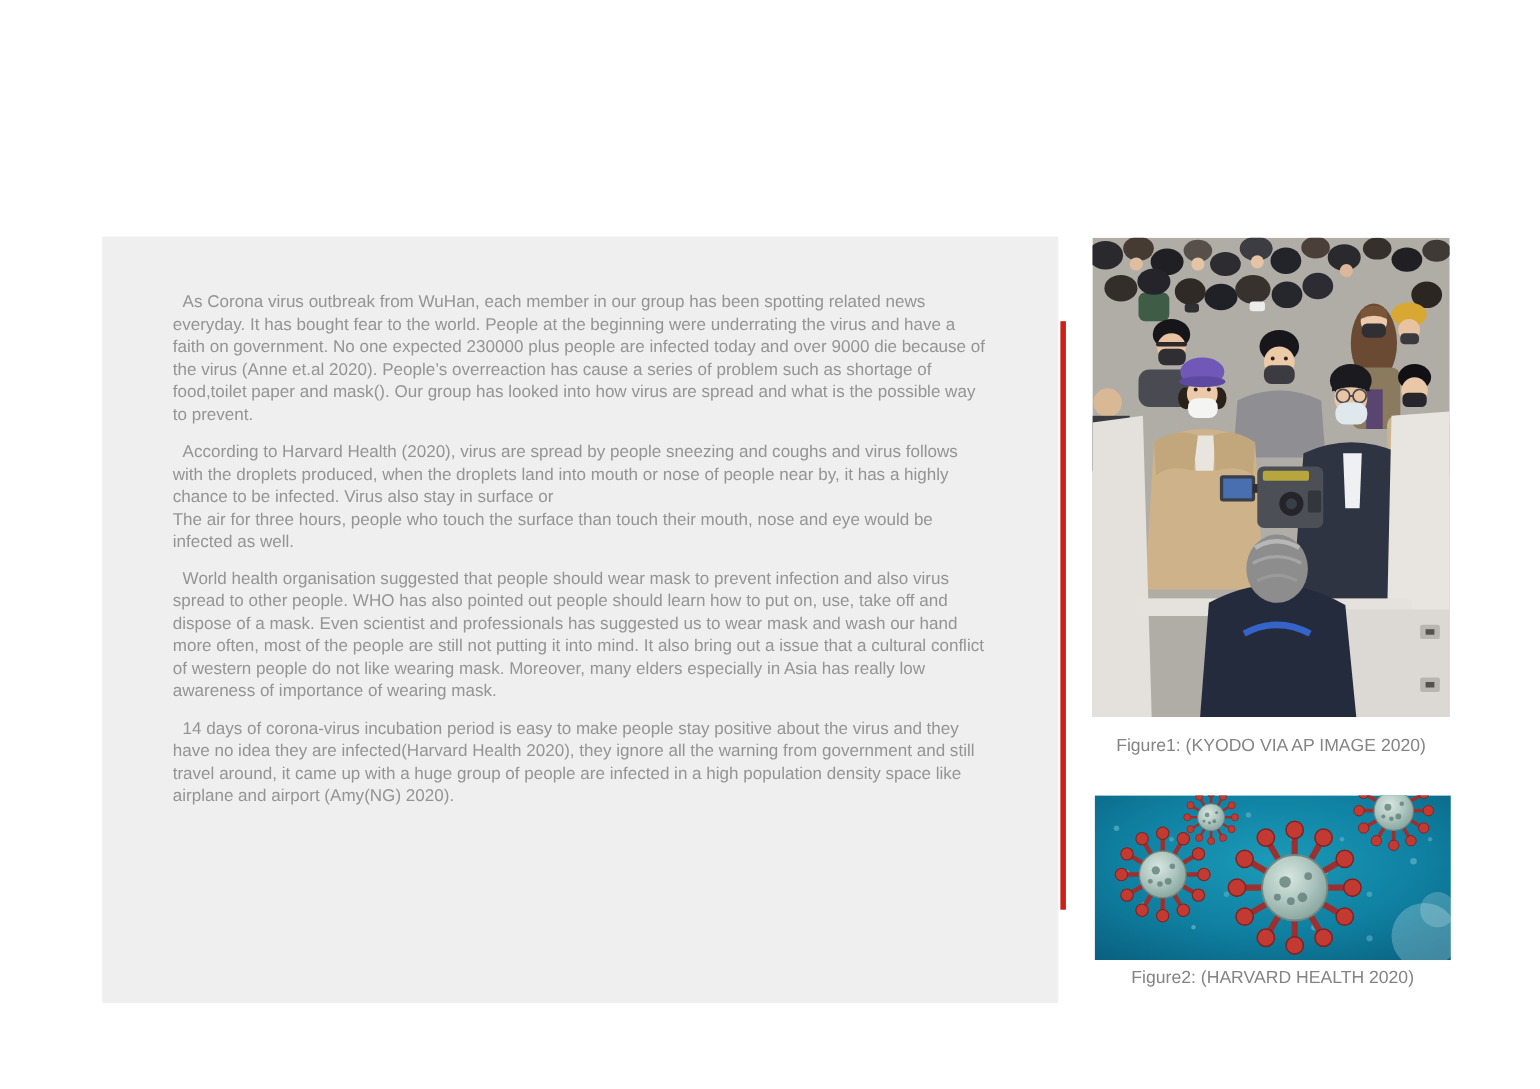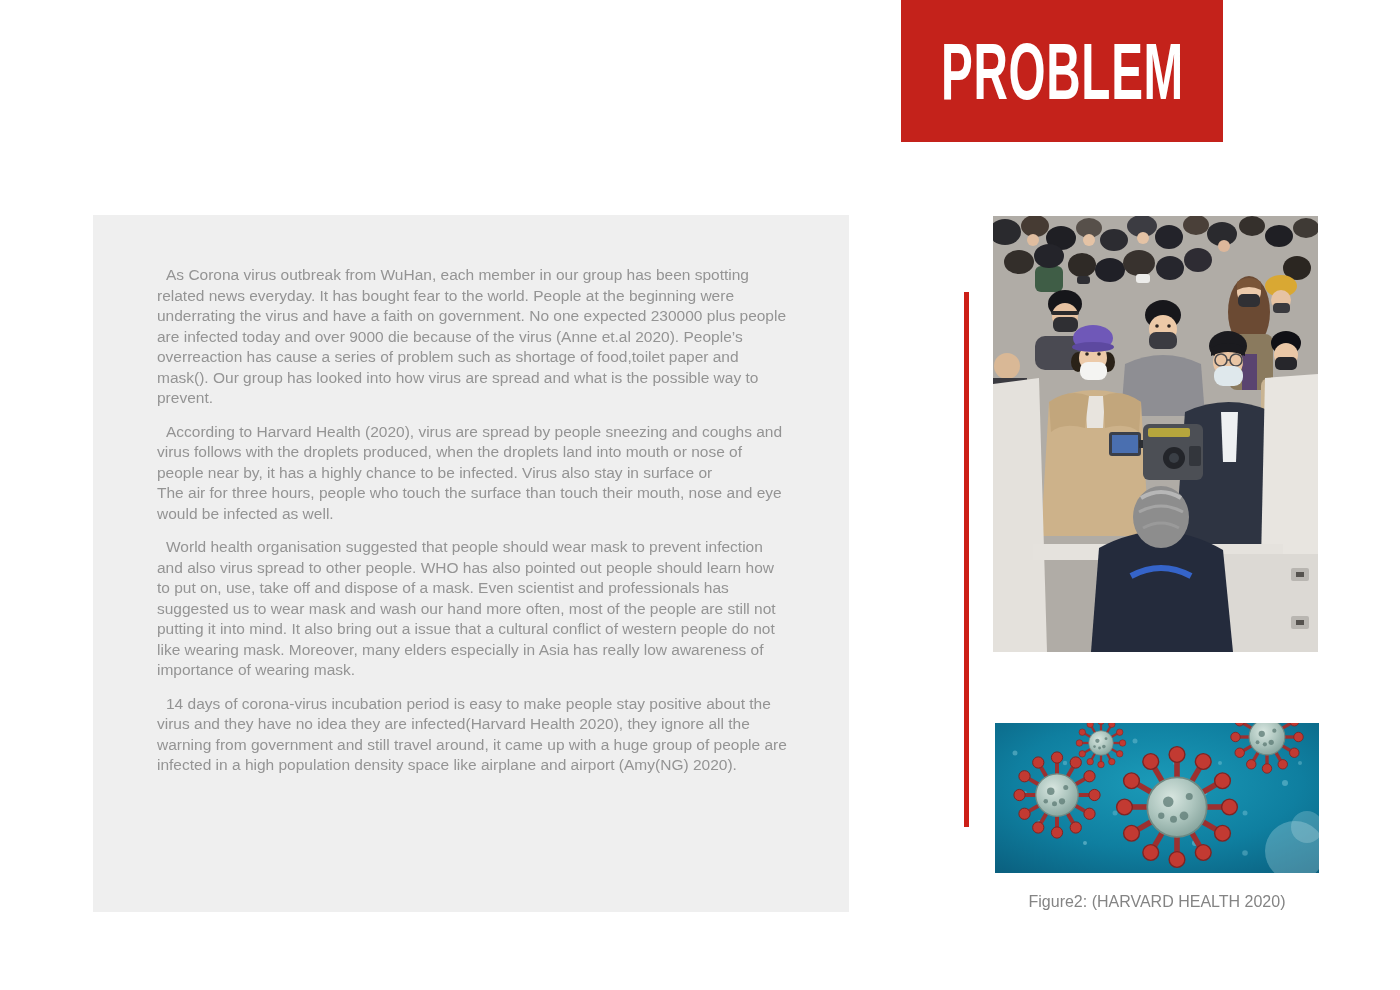--- a/index.html
+++ b/index.html
@@ -14,21 +14,21 @@
     background:var(--accent-red,#c4221b);
     display:flex;align-items:center;justify-content:center;
   }
   .banner-text{
     display:inline-block;color:var(--banner-text,#ffffff);
     font-weight:bold;font-size:68px;line-height:1;white-space:nowrap;
     transform:scale(0.70,1.18);transform-origin:center;letter-spacing:1px;
   }
   
   .panel{
-    position:absolute;left:93px;top:215px;width:756px;height:697px;
+    position:absolute;left:93px;top:215px;width:869px;height:697px;
     background:var(--panel-bg,#efefef);box-sizing:border-box;
     padding:50px 60px 0 64px;
     color:var(--body-text,#949494);
     font-size:15.5px;line-height:20.5px;
   }
   .panel p{margin:0 0 13px 0;text-indent:9px;white-space:pre-line;}
   
   .divider{
     position:absolute;left:964px;top:292px;width:5px;height:535px;
     background:var(--divider-red,#cc1f17);
@@ -38,31 +38,28 @@
   .fig .photo{overflow:hidden;}
   .fig figcaption{
     text-align:center;color:var(--caption-text,#848484);
     font-size:16px;line-height:20px;
   }
   .fig1{left:993px;top:216px;width:325px;}
   .fig1 .photo{width:325px;height:436px;}
   .fig1 figcaption{margin-top:17px;}
   .fig2{left:995px;top:723px;width:324px;}
   .fig2 .photo{width:324px;height:150px;}
-  .fig2 figcaption{margin-top:19px;}
+  .fig2 figcaption{margin-top:7px;}
   .photo svg{display:block;width:100%;height:100%;}
 </style>
 </head>
 <body>
 
 <div class="page">
 
-  <div class="banner">
-    <span class="banner-text">PROBLEM</span>
-  </div>
 
   <div class="panel">
     <p>As Corona virus outbreak from WuHan, each member in our group has been spotting related news everyday. It has bought fear to the world. People at the beginning were underrating the virus and have a faith on government. No one expected 230000 plus people are infected today and over 9000 die because of the virus (Anne et.al 2020). People’s overreaction has cause a series of problem such as shortage of food,toilet paper and mask(). Our group has looked into how virus are spread and what is the possible way to prevent.</p>
     <p>According to Harvard Health (2020), virus are spread by people sneezing and coughs and virus follows with the droplets produced, when the droplets land into mouth or nose of people near by, it has a highly chance to be infected. Virus also stay in surface or
 The air for three hours, people who touch the surface than touch their mouth, nose and eye would be infected as well.</p>
     <p>World health organisation suggested that people should wear mask to prevent infection and also virus spread to other people. WHO has also pointed out people should learn how to put on, use, take off and dispose of a mask. Even scientist and professionals has suggested us to wear mask and wash our hand more often, most of the people are still not putting it into mind. It also bring out a issue that a cultural conflict of western people do not like wearing mask. Moreover, many elders especially in Asia has really low awareness of importance of wearing mask.</p>
     <p>14 days of corona-virus incubation period is easy to make people stay positive about the virus and they have no idea they are infected(Harvard Health 2020), they ignore all the warning from government and still travel around, it came up with a huge group of people are infected in a high population density space like airplane and airport (Amy(NG) 2020).</p>
   </div>
 
   <div class="divider"></div>
@@ -195,20 +192,21 @@
         <g>
           <path d="M98 436 L106 332 Q168 298 230 334 L240 436 Z" fill="#242b3c"></path>
           <path d="M138 360 Q168 344 198 360" fill="none" stroke="#3564c9" stroke-width="6"></path>
           <ellipse cx="168" cy="301" rx="28" ry="31" fill="#8d8d8d"></ellipse>
           <path d="M148 282 Q168 270 188 282" fill="none" stroke="#b7b7b7" stroke-width="4"></path>
           <path d="M146 296 Q168 284 190 296" fill="none" stroke="#a5a5a5" stroke-width="3"></path>
           <path d="M150 312 Q168 302 186 312" fill="none" stroke="#9a9a9a" stroke-width="3"></path>
         </g>
       </svg>
     </div>
+    <figcaption>Figure1: (KYODO VIA AP IMAGE 2020)</figcaption>
   </figure>
 
   <figure class="fig fig2">
     <div class="photo">
       <svg viewBox="0 0 324 150" preserveAspectRatio="none" aria-hidden="true">
         <defs>
           <radialGradient id="vbg" cx="50%" cy="40%" r="80%">
             <stop offset="0%" stop-color="#1b9ab8"></stop>
             <stop offset="55%" stop-color="#0f7fa0"></stop>
             <stop offset="100%" stop-color="#0a5d7c"></stop>

